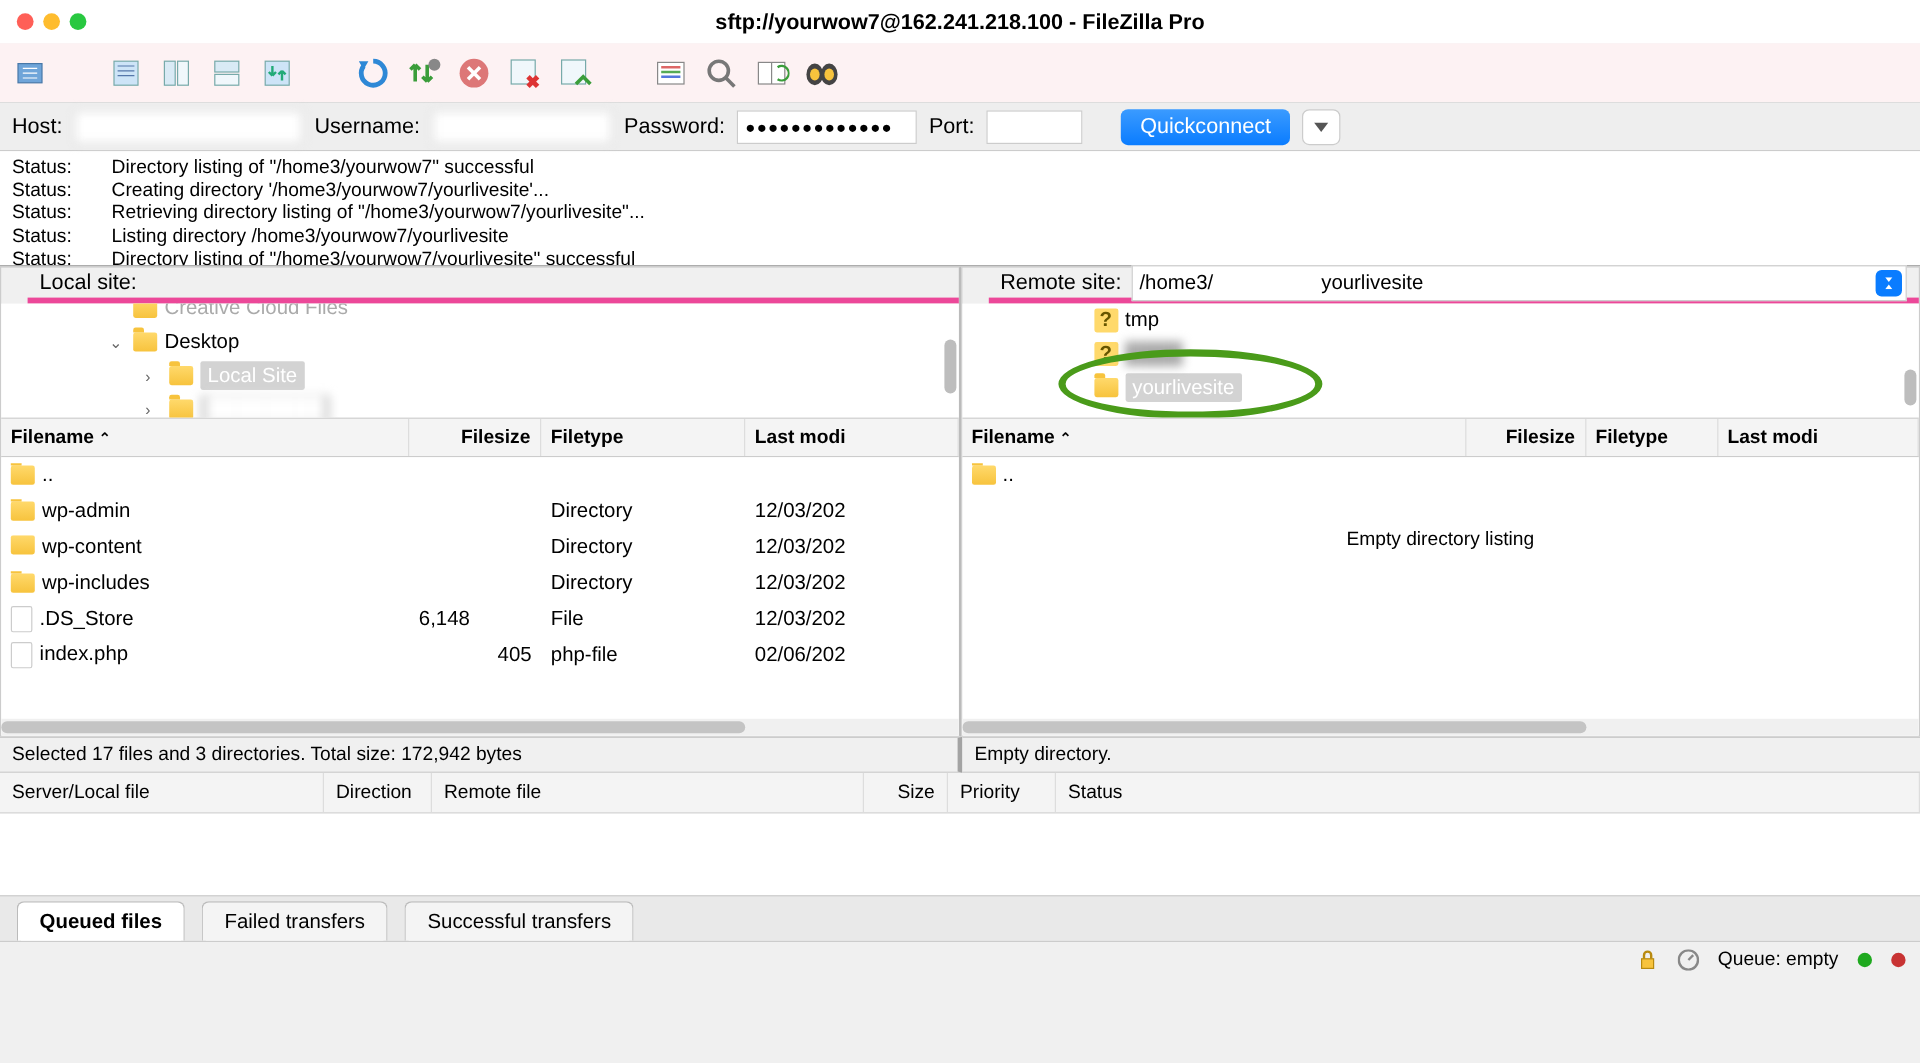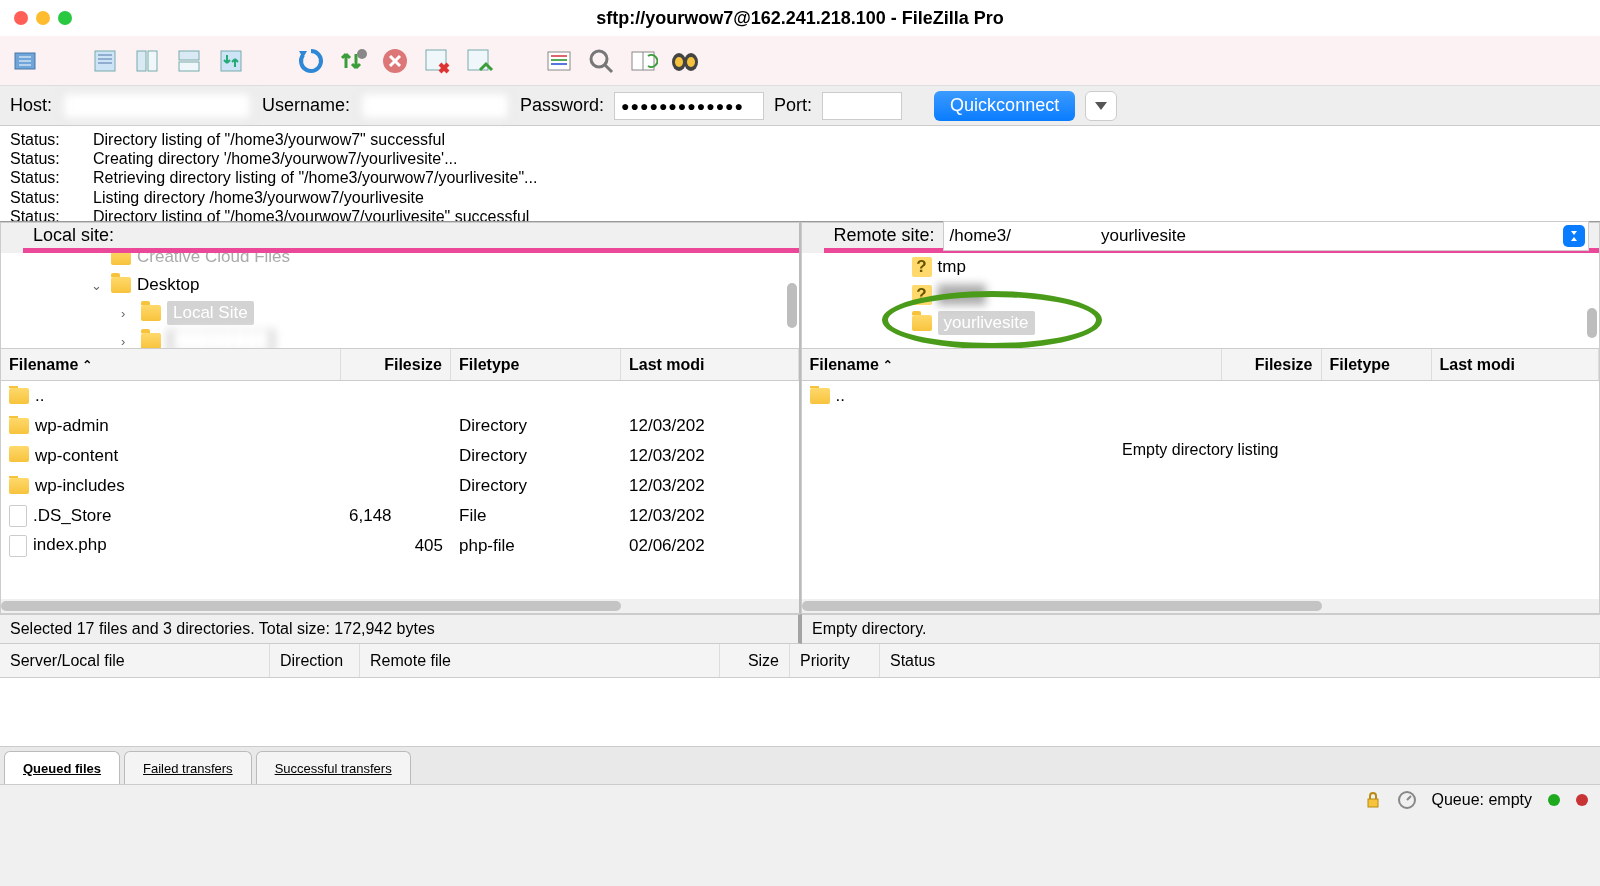--- a/index.html
+++ b/index.html
@@ -239,26 +239,26 @@
   .tabs {
     height: 38px;
     display: flex;
     background: #e9e9e9;
     border-top: 1px solid #ccc;
     align-items: stretch;
   }
   .tab {
     padding: 0 18px;
     display: flex; align-items: center;
-    font-size: 13px;
+    font-size: 17px;
     border: 1px solid #bbb;
     border-bottom: none;
     background: #f4f4f4;
     border-radius: 6px 6px 0 0;
-    margin-top: 4px; margin-left: 4px; text-decoration: underline;
+    margin-top: 4px; margin-left: 14px;
   }
   .tab.active { font-weight: 700; background: #fff; }
   .bottom-bar {
     height: 30px;
     background: #f0f0f0;
     display: flex; align-items: center;
     justify-content: flex-end;
     padding: 0 12px;
     gap: 16px;
     font-size: 16px;

